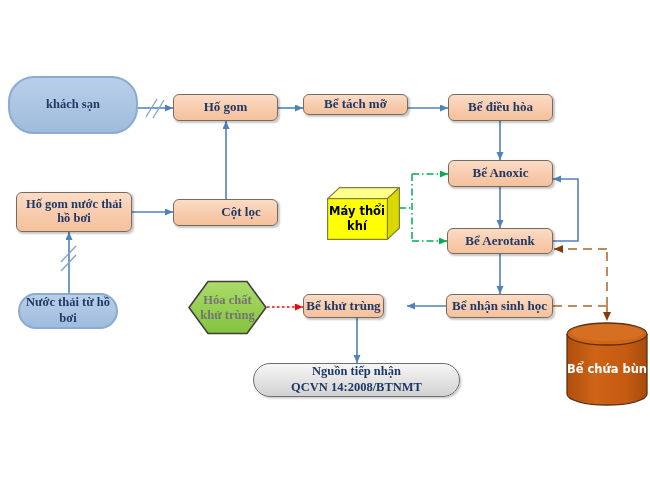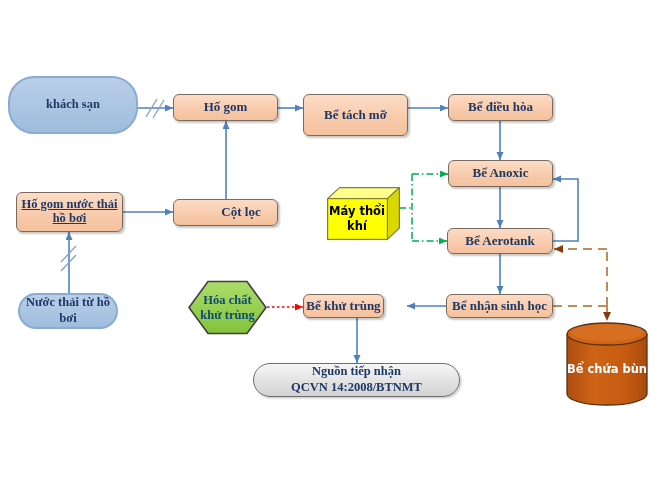--- a/index.html
+++ b/index.html
@@ -26,21 +26,21 @@
     background:linear-gradient(180deg,#f6f6f6 0%,#d2d2d2 100%);
     border:1.8px solid #6e6e6e;border-radius:17px;
     font-size:12.5px;line-height:1.25;flex-direction:column;
     box-shadow:1.5px 1.5px 2px rgba(0,0,0,0.2);
   }
   .shape-wrap{position:absolute;}
   .shape-wrap .overlay{
     position:absolute;display:flex;align-items:center;justify-content:center;
     text-align:center;font-weight:bold;
   }
-  .hex-label{color:#0c4a6e;font-size:12.5px;line-height:1.2;}
+  .hex-label{color:#737373;font-size:12.5px;line-height:1.2;}
   .cube-label{
     color:#000;font-family:"DejaVu Sans","Liberation Sans",sans-serif;
     font-size:11.5px;font-weight:normal;line-height:1.25;
   }
   .cyl-label{
     color:#ffffff;font-family:"DejaVu Sans","Liberation Sans",sans-serif;
     font-size:11.5px;font-weight:bold;
   }
   .two-line span{display:block;}
 </style>
@@ -117,21 +117,21 @@
   <div class="node stadium-blue two-line" style="left:8px;top:76px;width:130px;height:58px;border-radius:26px;">
     <div>
       <span>khách sạn</span>
     </div>
   </div>
 
   <div class="node pbox" style="left:173px;top:94px;width:105px;height:27px;">
     <span>Hố gom</span>
   </div>
 
-  <div class="node pbox" style="left:303px;top:94px;width:105px;height:42px;">
+  <div class="node pbox" style="left:303px;top:94px;width:105px;height:21px;">
     <span>Bể tách mỡ</span>
   </div>
 
   <div class="node pbox" style="left:448px;top:94px;width:105px;height:27px;">
     <span>Bể điều hòa</span>
   </div>
 
   <div class="node pbox" style="left:448px;top:160px;width:105px;height:27px;">
     <span>Bể Anoxic</span>
   </div>
@@ -141,21 +141,21 @@
   </div>
 
   <div class="node pbox" style="left:446px;top:294px;width:107px;height:24px;">
     <span>Bể nhận sinh học</span>
   </div>
 
   <div class="node pbox" style="left:303px;top:294px;width:81px;height:24px;">
     <span>Bể khử trùng</span>
   </div>
 
-  <div class="node pbox two-line" style="left:16px;top:192px;width:107px;height:40px;font-size:12.5px;text-decoration:underline;">
+  <div class="node pbox two-line" style="left:16px;top:192px;width:116px;height:40px;font-size:12.5px;">
     <div>
       <span>Hố gom nước thải</span>
       <span>hồ bơi</span>
     </div>
   </div>
 
   <div class="node pbox" style="left:173px;top:199px;width:105px;height:27px;padding-left:31px;">
     <span>Cột lọc</span>
   </div>
 

